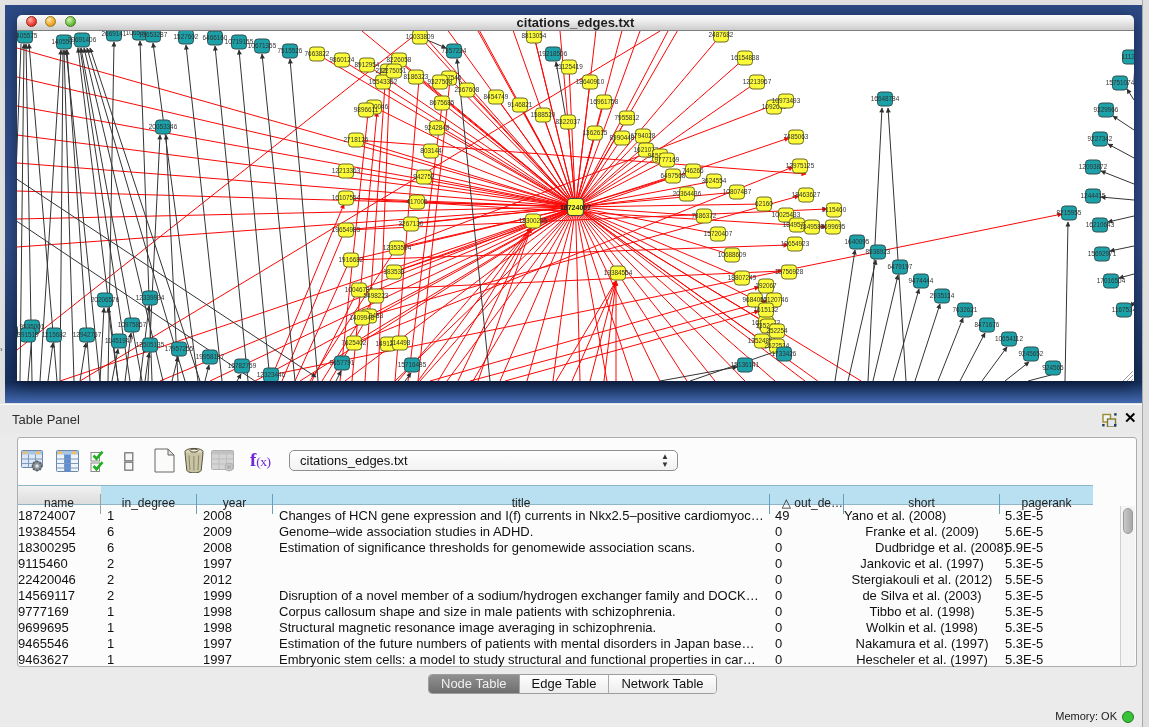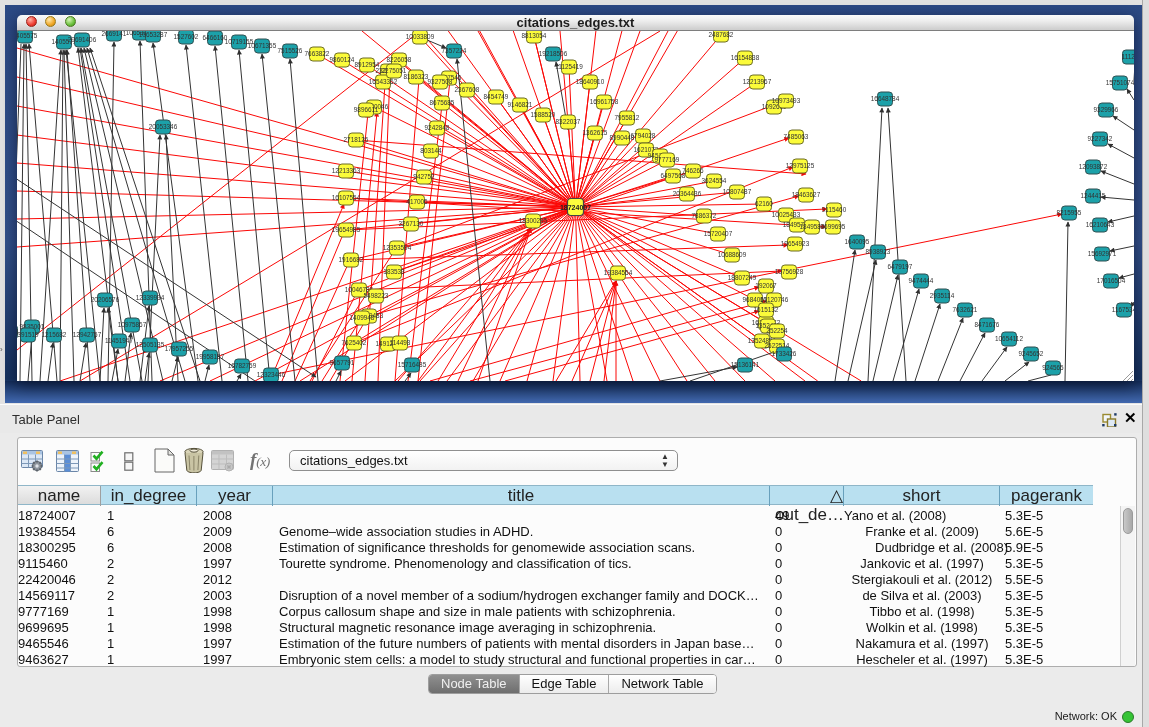--- a/index.html
+++ b/index.html
@@ -9,21 +9,21 @@
 .tl{position:absolute;top:1px;width:11px;height:11px;border-radius:50%}
 .title{position:absolute;left:0;top:1px;width:100%;text-align:center;font-size:13px;font-weight:bold;color:#1d1d1d;line-height:14px}
 .canvas{position:absolute;left:0;top:16px;width:1117px;height:350px;background:#fff;overflow:hidden}
 .tpbar{position:absolute;left:0;top:404px;width:1149px;height:29px;background:#e9e9e9;border-top:1px solid #fbfbfb}
 .tpbar .t{position:absolute;left:12px;top:7px;font-size:13px;color:#2e2e2e}
 .panel{position:absolute;left:17px;top:437px;width:1120px;height:230px;background:#fcfcfc;border:1px solid #adadad;border-radius:3px}
 .tbi{position:absolute;top:446px}
 .combo{position:absolute;left:289px;top:450px;width:389px;height:21px;border:1px solid #8f8f8f;border-radius:5px;background:linear-gradient(180deg,#fff,#f2f2f2);font-size:13px;color:#111;line-height:19px;padding-left:10px}
 .combo .arr{position:absolute;right:8px;top:2px;font-size:8px;color:#333;line-height:8px}
 .thead{position:absolute;left:18px;top:485px;height:20px;background:#b9e0f0;border-top:1px solid #8fb6c8;border-bottom:1px solid #8fb6c8}
-.th{position:absolute;top:0;height:20px;font-size:17px;color:#222;text-align:center;line-height:19px;border-right:1px solid #68a0bc}
+.th{position:absolute;top:8px;height:20px;font-size:12px;color:#222;text-align:center;line-height:19px;border-right:1px solid #68a0bc}
 .trow{position:absolute;left:0;width:1137px;height:16px;font-size:13px;color:#101010}
 .trow span{position:absolute;top:0;white-space:nowrap;line-height:16px}
 .vsb{position:absolute;left:1120px;top:506px;width:15px;height:160px;background:#f4f4f4;border-left:1px solid #d0d0d0}
 .vsb .th1{position:absolute;left:2px;top:2px;width:10px;height:26px;border-radius:5px;background:linear-gradient(90deg,#c9c9c9,#a8a8a8);border:1px solid #9a9a9a}
 .tabs{position:absolute;left:428px;top:674px;height:20px;border:1px solid #9d9d9d;border-radius:4px;background:#fff;display:flex;overflow:hidden}
 .tab{font-size:13px;line-height:18px;padding:0 12px;color:#111;background:linear-gradient(180deg,#fff,#ececec)}
 .tab.sel{background:linear-gradient(180deg,#909090,#6e6e6e);color:#f0f0f0}
 .tab+.tab{border-left:1px solid #a8a8a8}
 .mem{position:absolute;right:40px;top:710px;font-size:11px;color:#1a1a1a}
 .dot{position:absolute;left:1122px;top:711px;width:12px;height:12px;border-radius:50%;background:#35c435;border:1px solid #2a7a2a}
@@ -604,38 +604,39 @@
  <path d="M2 6l1.8 17.2c.1 1.4 3.2 2.6 7.2 2.6s7.1-1.2 7.2-2.6L20 6" fill="#c9c4a4" stroke="#55503a"></path>
  <path d="M6 8.5l.9 14.5 M10.9 9v14.5 M15.8 8.5l-.9 14.5" stroke="#8a8468" fill="none"></path>
 </svg>
 <svg class="tbi" style="left:211px;top:450px" width="23" height="22" viewBox="0 0 23 22">
  <rect x="0.5" y="0.5" width="22" height="19" rx="1" fill="#d4d4d4" stroke="#b0b0b0"></rect>
  <rect x="1" y="1" width="21" height="3.5" fill="#c2c2c2"></rect>
  <path d="M0.5 9h22 M0.5 14h22 M8 4.5v15 M15.5 4.5v15" stroke="#bdbdbd" fill="none"></path>
  <circle cx="18" cy="17" r="4" fill="#c7c7c7" stroke="#b2b2b2"></circle>
  <path d="M16.4 15.4l3.2 3.2 M19.6 15.4l-3.2 3.2" stroke="#aaa" stroke-width="1.4"></path>
 </svg>
-<div class="tbi" style="left:250px;top:450px;font-family:'Liberation Serif',serif;font-style:italic;color:#737373;font-size:19px;line-height:20px"><b>f</b><span style="font-size:13.5px;letter-spacing:-0.5px">(x)</span></div>
+<div class="tbi" style="left:250px;top:450px;font-family:'Liberation Serif',serif;color:#6d28d9;font-size:19px;line-height:20px"><b>f</b><span style="font-size:13.5px;letter-spacing:-0.5px">(x)</span></div>
 
 <div class="combo">citations_edges.txt<div class="arr">▲<br>▼</div></div>
 <div class="thead" style="width:83px;left:18px;background:linear-gradient(180deg,#f2f2f2,#dcdcdc)">
     <div class="th" style="left:0;width:83px;border-right:1px solid #9f9f9f">name</div>
   </div>
 <div class="thead" style="left:101px;width:992px">
   <div class="th" style="left:0;width:96px">in_degree</div>
   <div class="th" style="left:96px;width:76px">year</div>
   <div class="th" style="left:172px;width:497px">title</div>
   <div class="th" style="left:669px;width:74px;text-align:right;padding-left:5px">△ out_de…</div>
   <div class="th" style="left:743px;width:156px">short</div>
   <div class="th" style="left:899px;width:93px;border-right:none">pagerank</div>
 </div>
 <div class="trow" style="top:508px">
 <span style="left:18px">18724007</span>
     <span style="left:107px">1</span>
 <span style="left:203px">2008</span>
+    <span style="left:279px">Changes of HCN gene expression and I(f) currents in Nkx2.5–positive cardiomyoc…</span>
 <span style="left:775px">49</span>
     <span style="left:844px;width:156px;text-align:left">Yano et al. (2008)</span>
 <span style="left:1005px">5.3E-5</span>
   </div>
 <div class="trow" style="top:524px">
 <span style="left:18px">19384554</span>
     <span style="left:107px">6</span>
 <span style="left:203px">2009</span>
     <span style="left:279px">Genome–wide association studies in ADHD.</span>
 <span style="left:775px">0</span>
@@ -648,37 +649,36 @@
 <span style="left:203px">2008</span>
     <span style="left:279px">Estimation of significance thresholds for genomewide association scans.</span>
 <span style="left:775px">0</span>
     <span style="left:852px;width:156px;text-align:right">Dudbridge et al. (2008)</span>
 <span style="left:1005px">5.9E-5</span>
   </div>
 <div class="trow" style="top:556px">
 <span style="left:18px">9115460</span>
     <span style="left:107px">2</span>
 <span style="left:203px">1997</span>
-    <span style="left:279px">Tourette syndrome. Phenomenology and classification of tics.</span>
 <span style="left:775px">0</span>
     <span style="left:844px;width:156px;text-align:center">Jankovic et al. (1997)</span>
 <span style="left:1005px">5.3E-5</span>
   </div>
 <div class="trow" style="top:572px">
 <span style="left:18px">22420046</span>
     <span style="left:107px">2</span>
 <span style="left:203px">2012</span>
 <span style="left:775px">0</span>
     <span style="left:844px;width:156px;text-align:center">Stergiakouli et al. (2012)</span>
 <span style="left:1005px">5.5E-5</span>
   </div>
 <div class="trow" style="top:588px">
 <span style="left:18px">14569117</span>
     <span style="left:107px">2</span>
-<span style="left:203px">2003</span>
+<span style="left:203px">1999</span>
     <span style="left:279px">Disruption of a novel member of a sodium/hydrogen exchanger family and DOCK…</span>
 <span style="left:775px">0</span>
     <span style="left:844px;width:156px;text-align:center">de Silva et al. (2003)</span>
 <span style="left:1005px">5.3E-5</span>
   </div>
 <div class="trow" style="top:604px">
 <span style="left:18px">9777169</span>
     <span style="left:107px">1</span>
 <span style="left:203px">1998</span>
     <span style="left:279px">Corpus callosum shape and size in male patients with schizophrenia.</span>
@@ -714,14 +714,14 @@
 <span style="left:1005px">5.3E-5</span>
   </div>
 <div class="vsb">
     <div class="th1"></div>
   </div>
 <div class="tabs">
   <div class="tab sel">Node Table</div>
     <div class="tab">Edge Table</div>
     <div class="tab">Network Table</div>
 </div>
-<div class="mem" style="right:32px">Network: OK</div>
+<div class="mem" style="right:32px">Memory: OK</div>
 <div class="dot"></div>
 <div class="rstrip"></div>
 </body></html>

